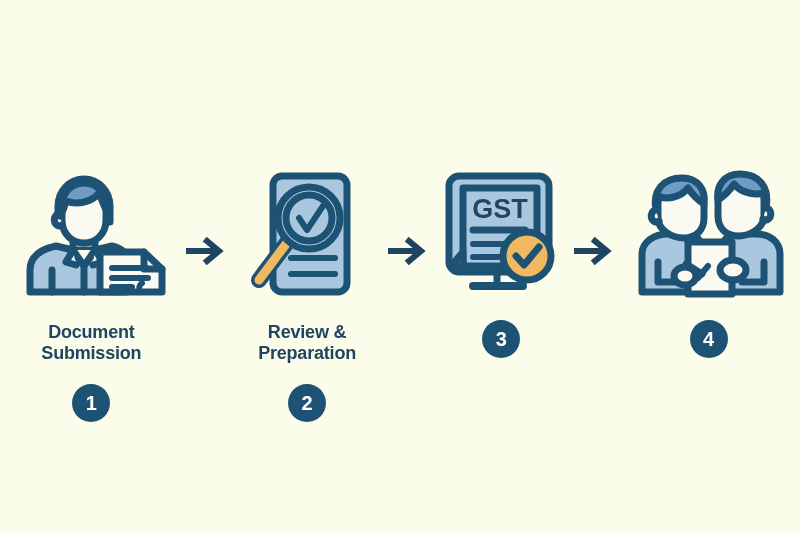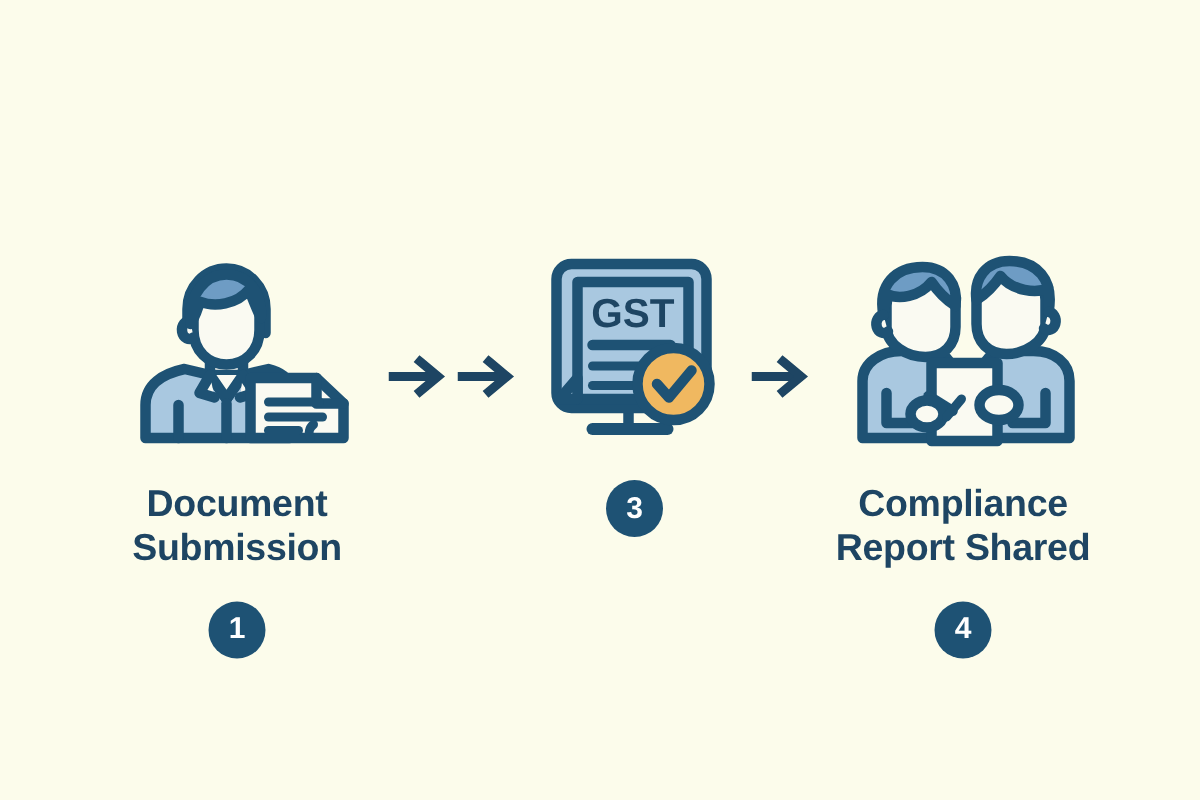--- a/index.html
+++ b/index.html
@@ -41,21 +41,21 @@
     display: flex;
     align-items: flex-start;
     justify-content: center;
     margin-top: 170px;
   }
   .step-label {
     margin-top: 22px;
     text-align: center;
     color: #1E4563;
     font-weight: bold;
-    font-size: 25px;
+    font-size: 18px;
     line-height: 1.17;
     letter-spacing: -0.2px;
     white-space: pre-line;
   }
   .step-badge {
     margin-top: 20px;
     width: 38px;
     height: 38px;
     border-radius: 50%;
     background: #1E5274;
@@ -127,20 +127,44 @@
 
     <div class="arrow a1">
       <svg width="40" height="30" viewBox="0 0 40 30">
         <g fill="none" stroke="#1E4563" stroke-width="6" stroke-linecap="square" stroke-linejoin="miter">
           <path d="M3 15 L31 15"></path>
           <path d="M21 5 L33 15 L21 25"></path>
         </g>
       </svg>
     </div>
 
+    <div class="step s2">
+      <div class="step-icon">
+        <svg width="120" height="128" viewBox="0 0 120 128">
+          <g fill="none" stroke="#1E5274" stroke-width="7" stroke-linejoin="round" stroke-linecap="round">
+
+            <rect x="26" y="6" width="74" height="116" rx="9" fill="#A9C8E0"></rect>
+
+            <path d="M44 88 L88 88" stroke-width="6"></path>
+            <path d="M44 104 L88 104" stroke-width="6"></path>
+
+            <path d="M42 70 L12 110" stroke="#1E5274" stroke-width="16"></path>
+            <path d="M42 70 L12 110" stroke="#F0B860" stroke-width="9"></path>
+
+            <circle cx="62" cy="48" r="31" fill="#A9C8E0"></circle>
+            <circle cx="62" cy="48" r="23" fill="#A9C8E0"></circle>
+
+            <path d="M52 48 L60 60 L76 36" stroke-width="6"></path>
+          </g>
+        </svg>
+      </div>
+      <div class="step-label">Review &amp;
+Preparation</div>
+      <div class="step-badge">2</div>
+    </div>
 
     <div class="arrow a2">
       <svg width="40" height="30" viewBox="0 0 40 30">
         <g fill="none" stroke="#1E4563" stroke-width="6" stroke-linecap="square" stroke-linejoin="miter">
           <path d="M3 15 L31 15"></path>
           <path d="M21 5 L33 15 L21 25"></path>
         </g>
       </svg>
     </div>
 
@@ -207,19 +231,17 @@
 
             <path d="M58 94 L74 104" stroke-width="7"></path>
             <ellipse cx="57" cy="106" rx="11" ry="9" fill="#FAFAF2"></ellipse>
 
             <ellipse cx="105" cy="100" rx="13" ry="10" fill="#FAFAF2"></ellipse>
 
             <path d="M70 108 L80 96" stroke-width="6"></path>
           </g>
         </svg>
       </div>
-      <div class="step-label">Compliance
-Report Shared</div>
       <div class="step-badge">4</div>
     </div>
 
   </div>
 </div>
 
 </body></html>

